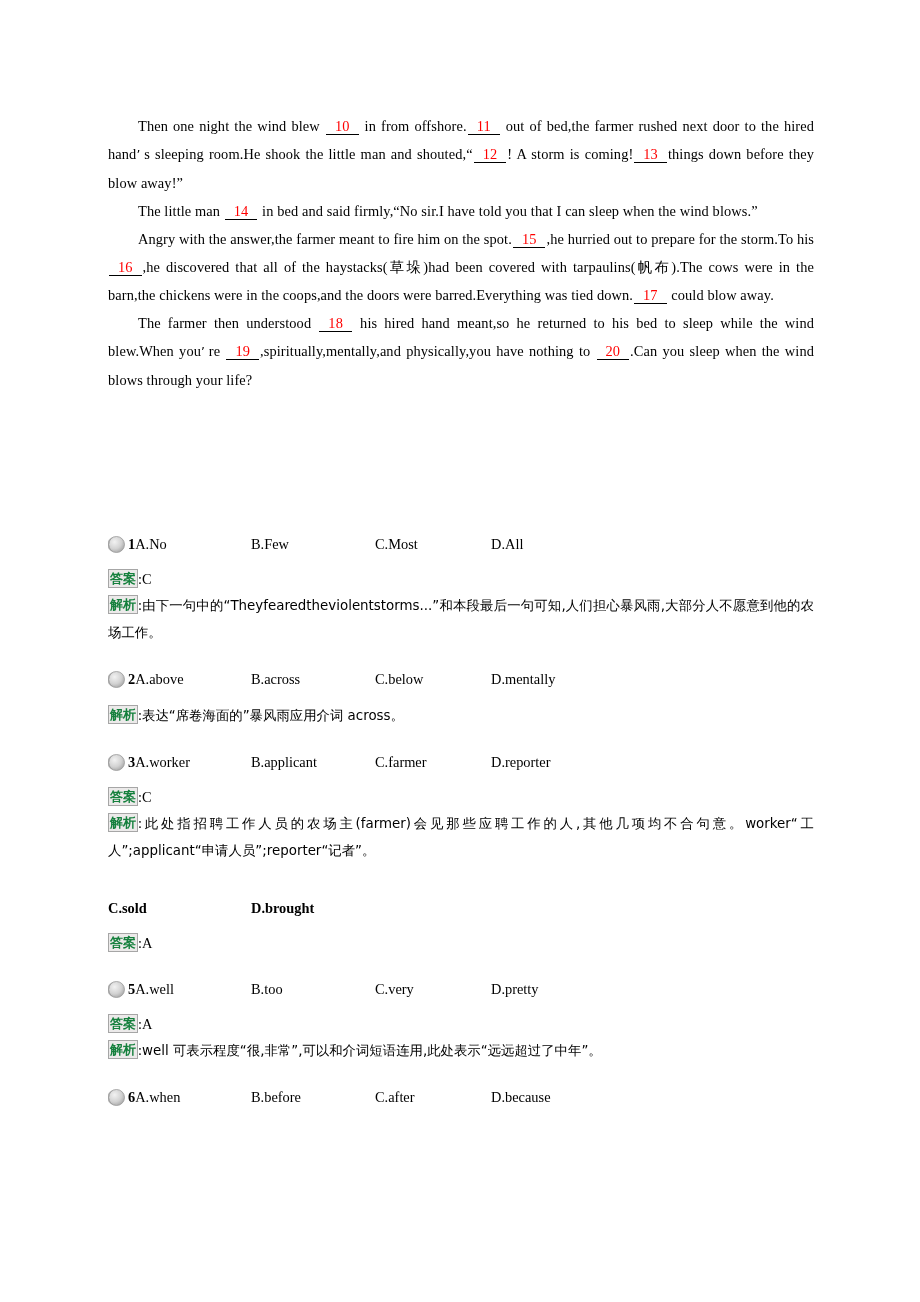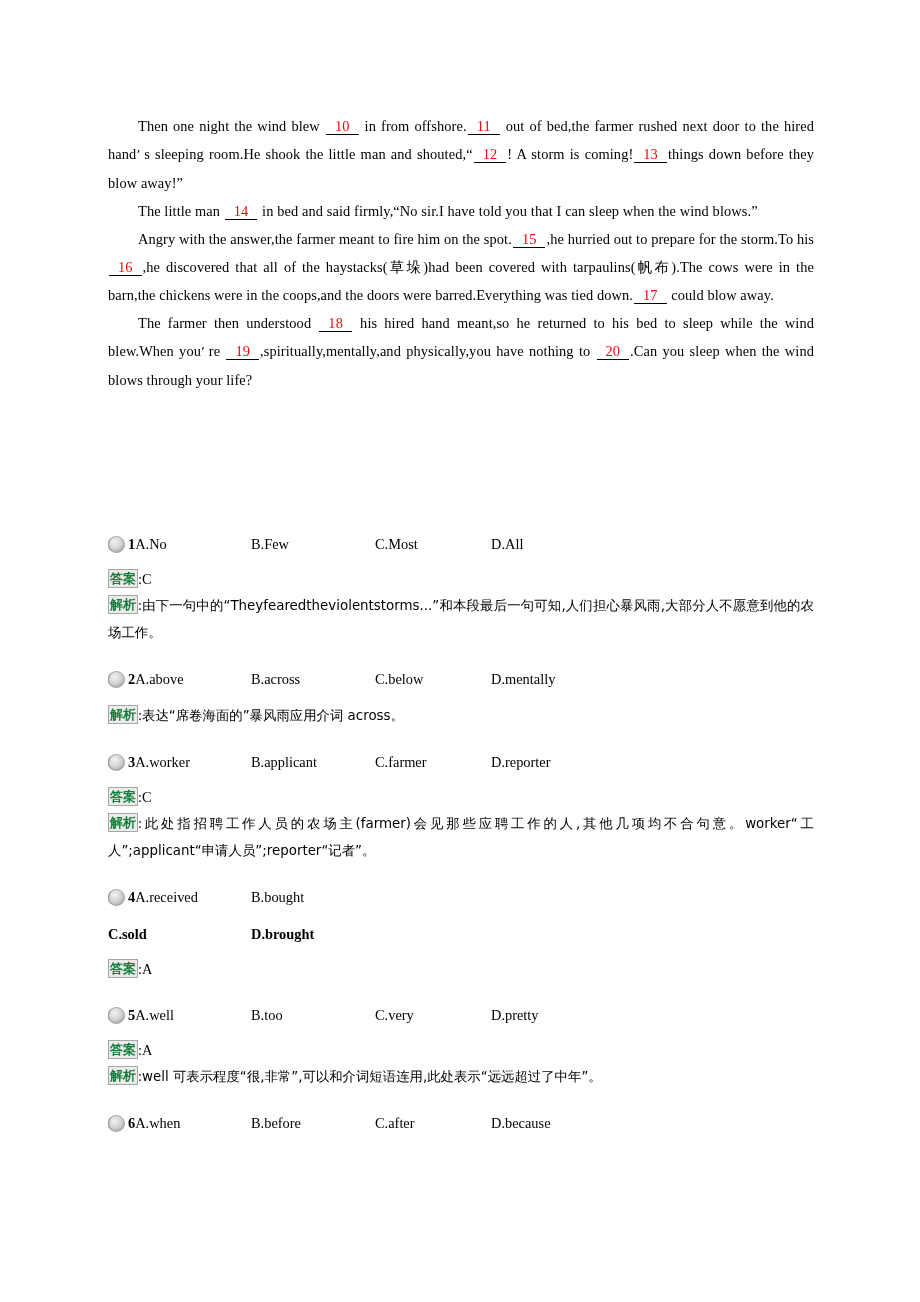--- a/index.html
+++ b/index.html
@@ -209,35 +209,20 @@
           <span class="opt opt-b">B.applicant</span>
           <span class="opt opt-c">C.farmer</span>
           <span class="opt opt-d">D.reporter</span>
         </div>
         <div class="spacer-sm"></div>
         <div class="ansline"><span class="tag">答案</span><span>:</span><span>C</span></div>
         <div class="expline"><span class="tag">解析</span><span>:</span><span class="cn">此处指招聘工作人员的农场主(farmer)会见那些应聘工作的人,其他几项均不合句意。worker“工人”;applicant“申请人员”;reporter“记者”。</span></div>
         <div class="spacer-q"></div>
       </div>
       <div class="qblock">
-        <div class="qline">
-          <span class="bullet"><svg width="17" height="17" viewBox="0 0 17 17">
-              <defs>
-                <radialGradient id="g1" cx="38%" cy="34%" r="70%">
-                  <stop offset="0%" stop-color="#f2f2f2"></stop>
-                  <stop offset="62%" stop-color="#d2d2d2"></stop>
-                  <stop offset="100%" stop-color="#a9a9a9"></stop>
-                </radialGradient>
-              </defs>
-              <circle cx="8.5" cy="8.5" r="8" fill="url(#g1)" stroke="#9a9a9a" stroke-width="0.8"></circle>
-              <path d="M8.5 0.6 A8 8 0 1 0 8.5 16.4 A6.3 8 0 1 1 8.5 0.6 Z" fill="#8f8f8f" opacity="0.55"></path>
-            </svg></span>
-          <span class="opt opt-a"><span class="qnum">4</span><span>A.received</span></span>
-          <span class="opt opt-b">B.bought</span>
-        </div>
         <div class="opt-row2">
           <span class="opt row2-c">C.sold</span>
           <span class="opt row2-d">D.brought</span>
         </div>
         <div class="spacer-sm"></div>
         <div class="ansline"><span class="tag">答案</span><span>:</span><span>A</span></div>
         <div class="spacer-q"></div>
       </div>
       <div class="qblock">
         <div class="qline">

